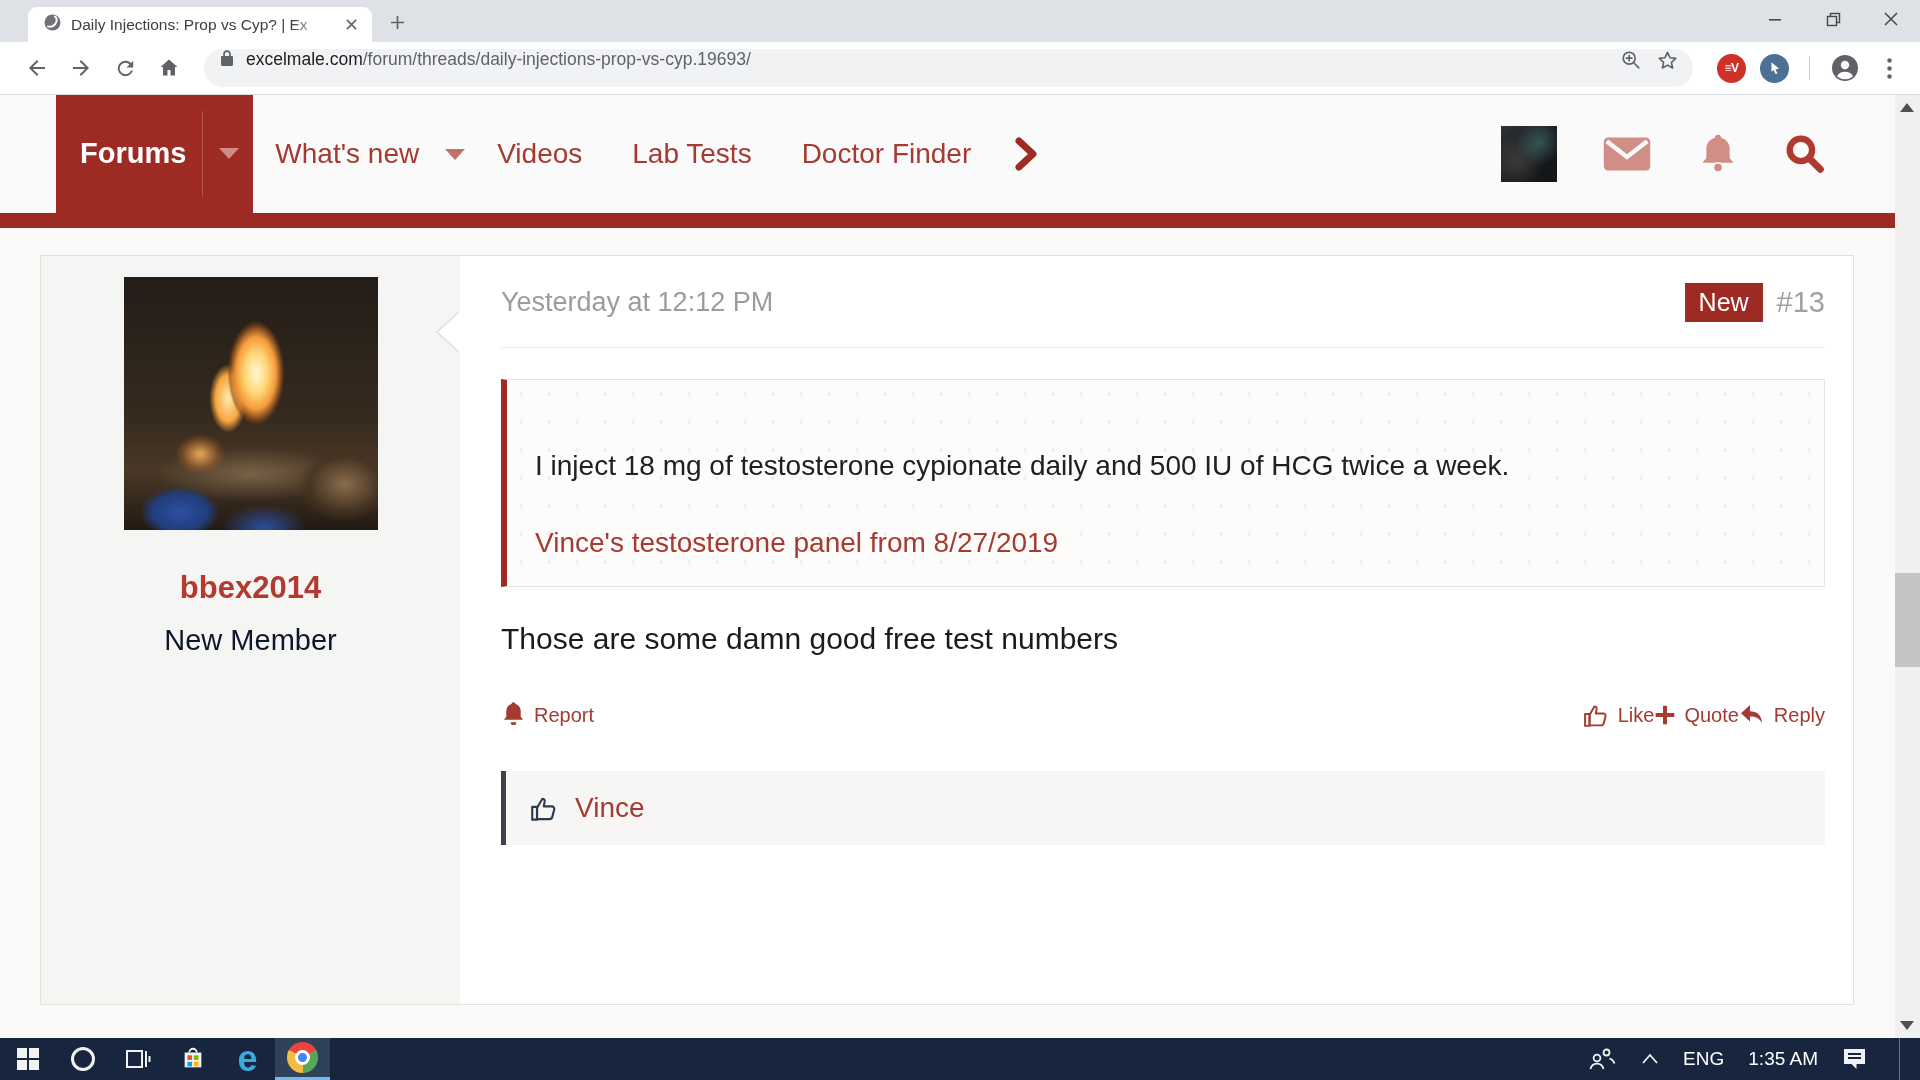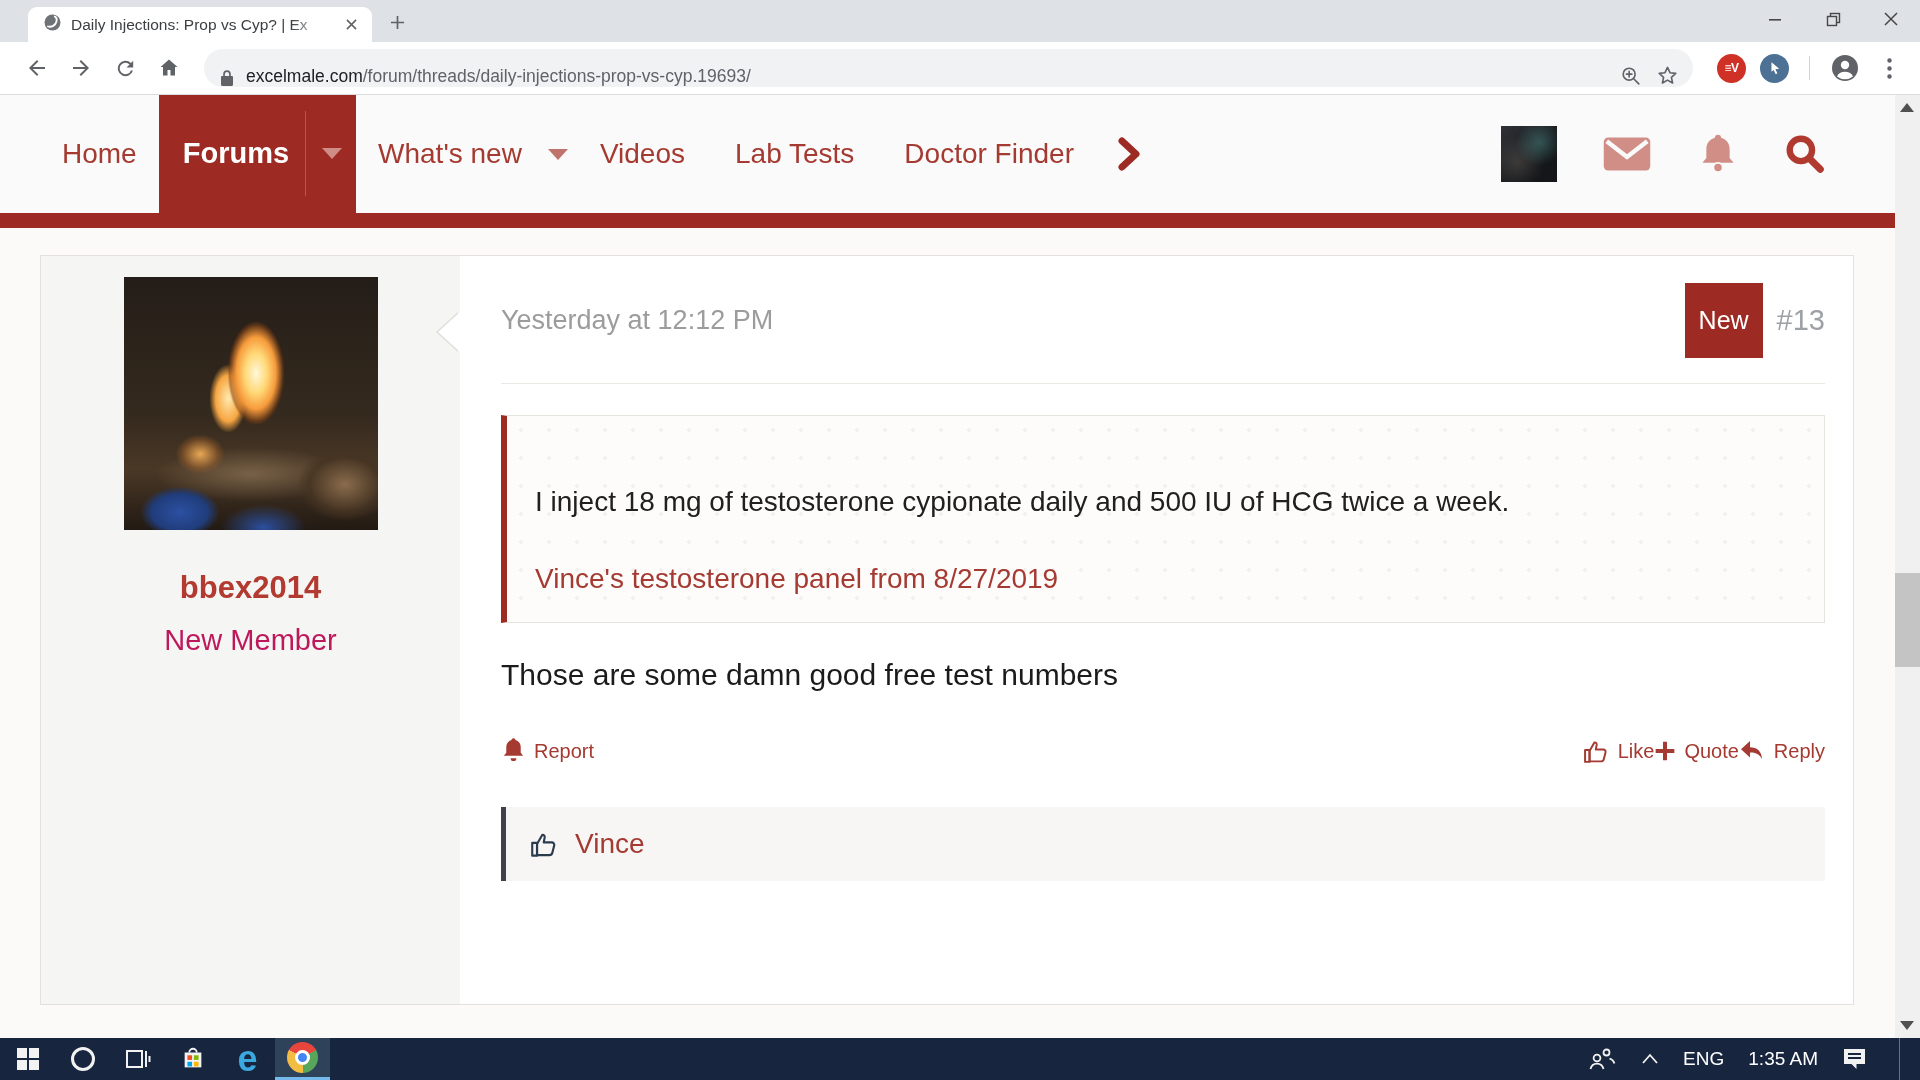--- a/index.html
+++ b/index.html
@@ -24,21 +24,21 @@
   .tab-title-wrap::after{content:"";position:absolute;right:0;top:0;width:42px;height:100%;background:linear-gradient(to right,rgba(255,255,255,0),#fff 80%);}
   .tab-close{width:22px;height:22px;border-radius:50%;display:flex;align-items:center;justify-content:center;margin-left:6px;flex:0 0 auto;}
   .favicon{flex:0 0 auto;margin-right:10px;}
   .newtab-btn{width:30px;height:30px;margin:0 0 5px 10px;border-radius:50%;display:flex;align-items:center;justify-content:center;}
   .win-controls{position:absolute;right:0;top:0;height:38px;display:flex;}
   .win-btn{width:58px;height:38px;display:flex;align-items:center;justify-content:center;}
 
   
   .toolbar{position:absolute;left:0;top:42px;width:1920px;height:53px;background:#fff;border-bottom:1px solid #dadce0;display:flex;align-items:center;padding:0 12px 0 18px;gap:6px;}
   .tb-btn{width:38px;height:38px;border-radius:50%;display:flex;align-items:center;justify-content:center;flex:0 0 auto;}
-  .omnibox{flex:1;height:38px;margin:0 10px;background:#f0f2f4;border-radius:19px;display:flex;align-items:flex-end;padding:0 14px 0 16px;min-width:0;}
+  .omnibox{flex:1;height:38px;margin:0 10px;background:#f0f2f4;border-radius:19px;display:flex;align-items:flex-start;padding:0 14px 0 16px;min-width:0;}
   .url-text{font-size:17.5px;white-space:nowrap;overflow:hidden;flex:1;min-width:0;margin-left:12px;}
   .url-domain{color:#202124;}
   .url-path{color:#5f6368;}
   .omni-icon{margin-left:14px;flex:0 0 auto;display:flex;align-items:center;}
   .ext-badge{width:29px;height:29px;border-radius:50%;display:flex;align-items:center;justify-content:center;flex:0 0 auto;margin-left:8px;}
   .ev{background:#cf3127;color:#fff;font-size:12px;font-weight:bold;letter-spacing:-0.5px;}
   .cursor-badge{background:#4d7095;}
   .tb-divider{width:1px;height:24px;background:#d0d3d6;margin:0 10px 0 14px;flex:0 0 auto;}
 
   
@@ -66,28 +66,28 @@
   .avatar-img{width:254px;height:253px;margin-top:21px;background:
       radial-gradient(ellipse 34px 62px at 52% 38%, #fff8da 0%, #ffd978 32%, #f79b3c 58%, rgba(130,65,20,.55) 78%, transparent 84%),
       radial-gradient(ellipse 24px 44px at 41% 48%, #ffeaae 0%, #f7a642 52%, transparent 78%),
       radial-gradient(ellipse 30px 24px at 30% 70%, #e8a855 0%, rgba(150,90,40,.5) 60%, transparent 82%),
       radial-gradient(ellipse 46px 30px at 22% 93%, #2c50a2 0%, #203d7c 60%, transparent 86%),
       radial-gradient(ellipse 56px 30px at 55% 99%, #2b4f9f 0%, transparent 76%),
       radial-gradient(ellipse 52px 40px at 87% 82%, #8a6c4d 0%, rgba(70,52,34,.85) 68%, transparent 92%),
       radial-gradient(ellipse 120px 34px at 50% 78%, rgba(140,115,85,.7), transparent 80%),
       linear-gradient(180deg,#241d18 0%,#352a1e 55%,#4a3826 76%,#221a13 100%);}
   .username{display:block;margin-top:40px;font-size:31px;font-weight:bold;color:#b23a30;text-decoration:none;}
-  .usertitle{margin-top:18px;font-size:29px;color:#be185d;}
+  .usertitle{margin-top:18px;font-size:29px;color:#0f172a;}
 
   .content{flex:1;position:relative;padding:0 28px 0 41px;min-width:0;}
   .pointer{position:absolute;left:-22px;top:56px;width:0;height:0;border-top:20px solid transparent;border-bottom:20px solid transparent;border-right:22px solid #fff;filter:drop-shadow(-1.5px 0 0 #e0ddd9);}
 
   .post-header{display:flex;align-items:center;padding:27px 0 25px;border-bottom:1px solid #ebe8e4;}
   .post-date{font-size:27px;color:#9c9c9c;}
-  .post-badge{margin-left:auto;background:var(--brand-red);color:#fff;font-size:25px;padding:23px 14px;}
+  .post-badge{margin-left:auto;background:var(--brand-red);color:#fff;font-size:25px;padding:5px 14px;}
   .post-number{font-size:29px;color:#9da1a6;text-decoration:none;margin-left:14px;}
 
   .quote-block{margin-top:31px;background-color:#fdfcfa;background-image:radial-gradient(rgba(120,100,80,.08) 1.6px,transparent 1.9px);background-size:28px 28px;border:1px solid #e7e4e0;border-left:6px solid var(--brand-red);padding:27px 30px 27px 28px;}
   .attrib{display:flex;align-items:center;gap:13px;}
   .attrib a{font-size:27px;color:var(--link-red);text-decoration:none;}
   .qtext{margin-top:35px;font-size:28px;line-height:48px;color:#202020;}
   .qlink{display:inline-block;margin-top:37px;font-size:28px;color:var(--link-red);text-decoration:none;}
 
   .post-body{margin-top:35px;font-size:30px;color:#1b1b1b;}
 
@@ -222,21 +222,20 @@
           <circle cx="2.5" cy="2.5" r="2.2" fill="#5f6368"></circle>
           <circle cx="2.5" cy="10.5" r="2.2" fill="#5f6368"></circle>
           <circle cx="2.5" cy="18.5" r="2.2" fill="#5f6368"></circle>
         </svg>
     </span>
   </div>
 
   <div class="site">
 
     <div class="navbar">
-      <a class="nav-item" href="#">Home</a>
       <div class="nav-forums">
         <span class="lbl">Forums</span>
         <span class="vline"></span>
         <span class="tri" style="border-top-color:#cf8d86;"></span>
       </div>
       <a class="nav-item" href="#">What's new</a>
       <span class="tri dark"></span>
       <a class="nav-item plain" style="margin-left:18px;" href="#">Videos</a>
       <a class="nav-item plain" style="margin-left:14px;" href="#">Lab Tests</a>
       <a class="nav-item plain" style="margin-left:14px;" href="#">Doctor Finder</a>

